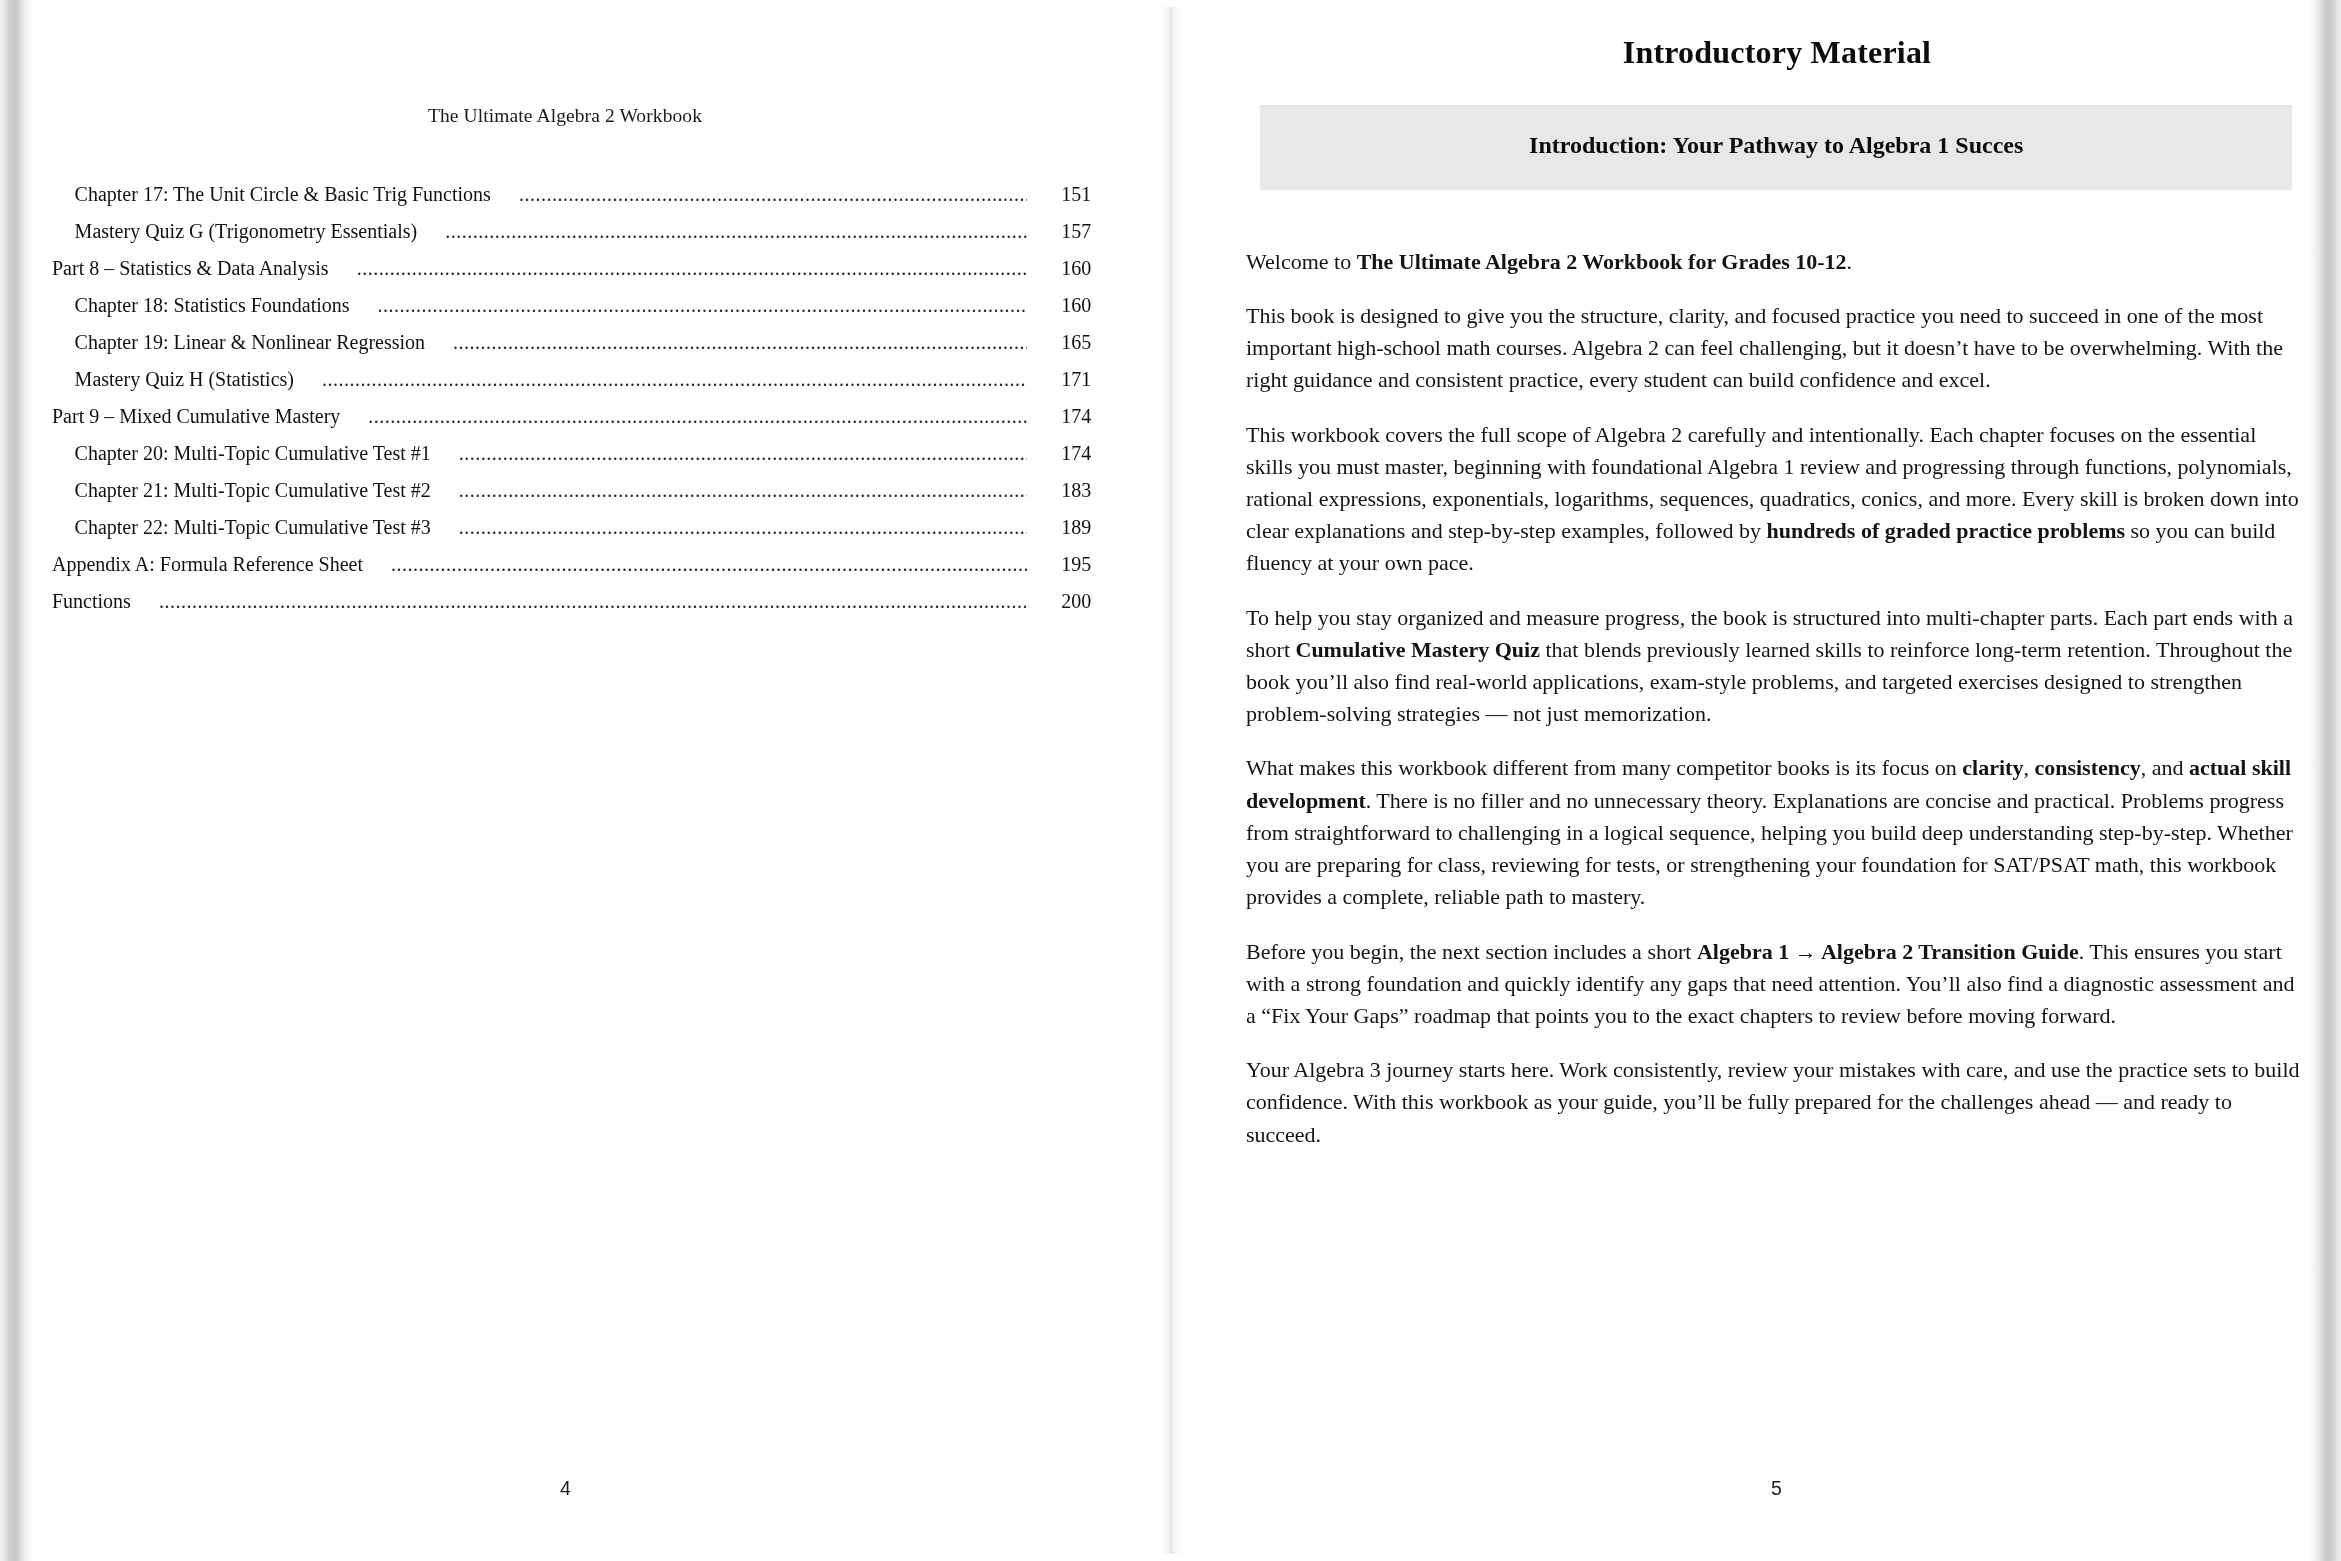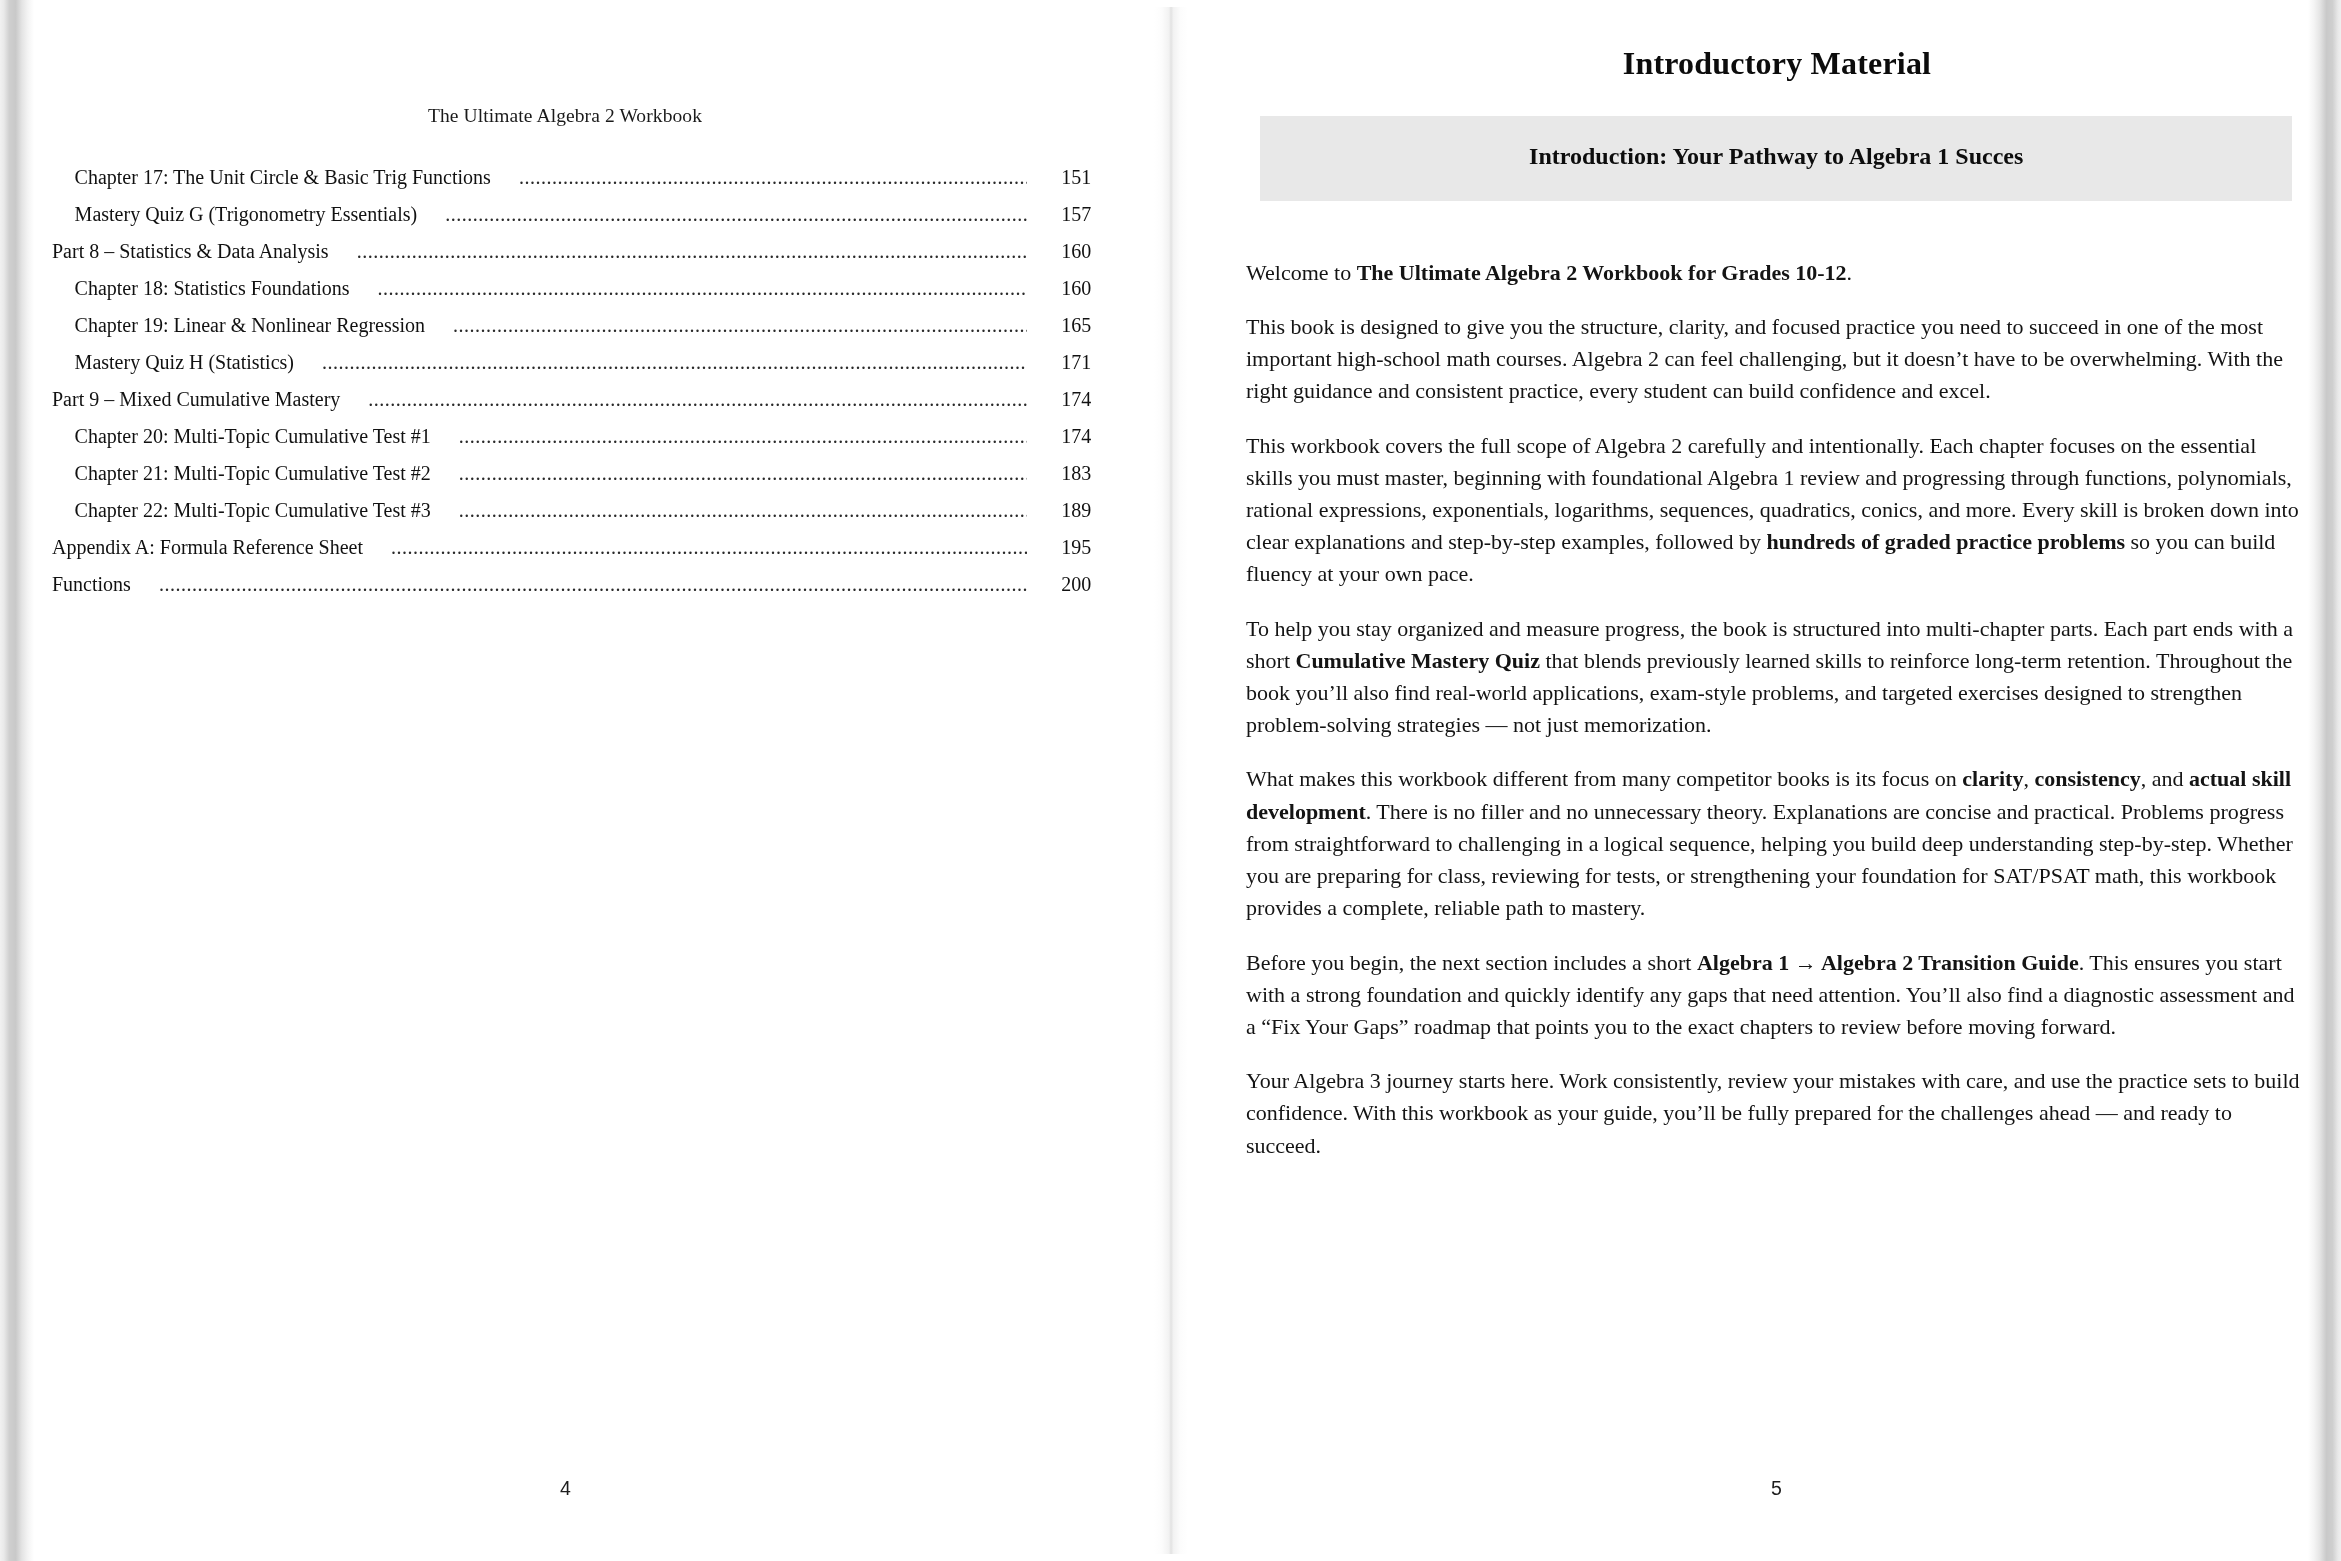--- a/index.html
+++ b/index.html
@@ -104,21 +104,21 @@
   .page-right .page-number { transform: translateX(20px); }
 
   
   .toc {
     margin-top: 41px;
     padding-left: 18px;
     padding-right: 4.7px;
   }
   .toc-entry {
     display: flex;
-    align-items: flex-start;
+    align-items: flex-end;
     font-size: 20px;
     color: #111111;
     line-height: 1.0;
     height: 37px;
     white-space: nowrap;
     gap: 28px;
   }
   .toc-entry .toc-title { flex: 0 0 auto; }
   .toc-entry .toc-dots {
     flex: 1 1 auto;
@@ -137,21 +137,21 @@
   }
   .toc-entry.level-part   { padding-left: 0px; }
   .toc-entry.level-chapter{ padding-left: 22.6px; }
 
   
   .section-title {
     text-align: center;
     font-size: 32px;
     font-weight: bold;
     color: #0c0c0c;
-    margin-top: 45px;
+    margin-top: 34px;
     letter-spacing: 0.2px;
   }
 
   .callout-box {
     background: #e8e8e8;
     margin-top: 34px;
     margin-left: 14px;
     margin-right: 15.6px;
     padding: 22.6px 45px 27px 45px;
     text-align: center;

